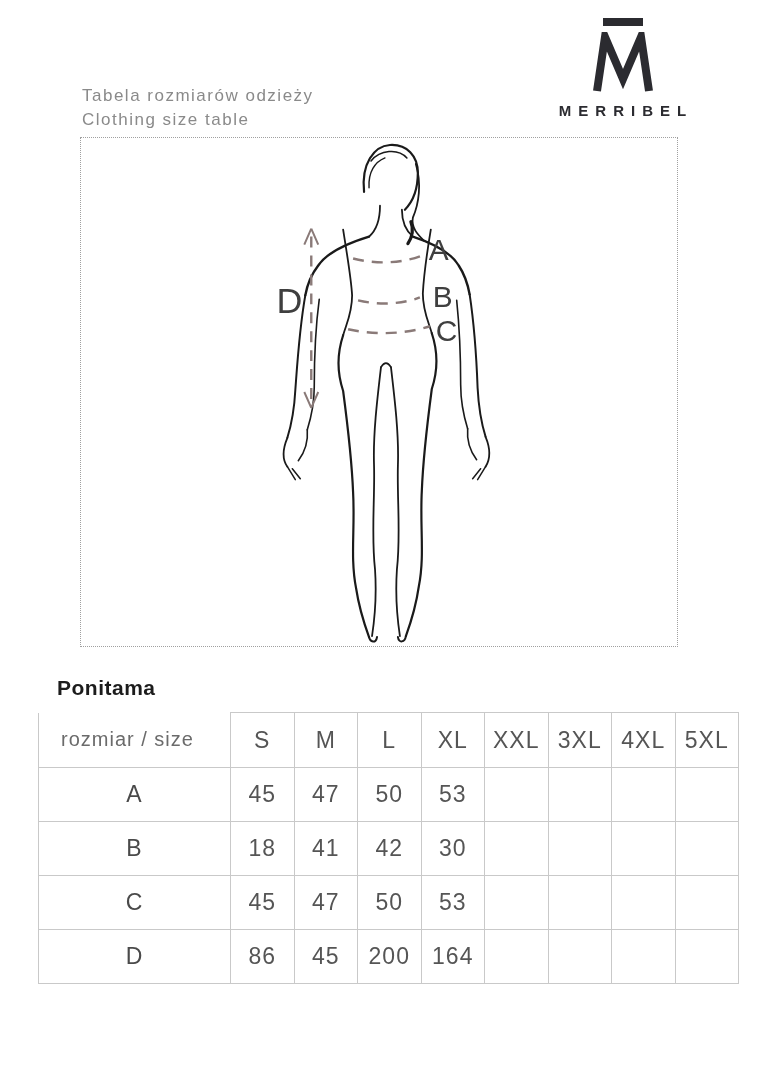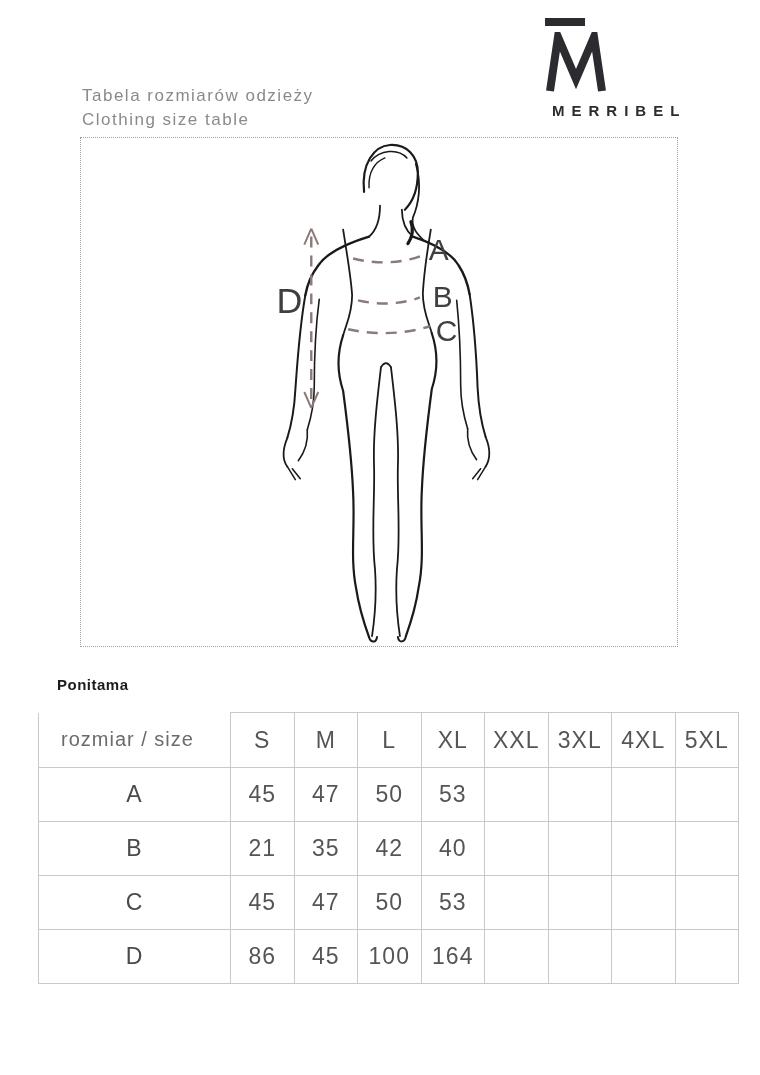--- a/index.html
+++ b/index.html
@@ -9,21 +9,21 @@
   }
   
   .page-title{
     position:absolute;left:82px;top:84px;
     font-size:17px;line-height:24px;color:#8a8a8a;letter-spacing:1.5px;font-weight:400;
   }
   .page-title span{display:block;}
   
   .logo{
     position:absolute;left:545px;top:18px;width:155px;
-    display:flex;flex-direction:column;align-items:flex-start;color:#2b2b30;
+    display:flex;flex-direction:column;align-items:center;color:#2b2b30;
   }
   .logo-bar{width:40px;height:8px;background:#2b2b30;margin-bottom:6px;}
   .logo-m{display:block;}
   .logo-name{
     margin-top:8px;font-size:15px;font-weight:700;letter-spacing:7px;
     padding-left:7px; 
     color:#2b2b30;
   }
   
   .figure-box{
@@ -33,21 +33,21 @@
   .figure-box svg{position:absolute;left:0;top:0;}
   .sketch{stroke:#1a1a1a;fill:none;stroke-linecap:round;stroke-linejoin:round;}
   .dash{stroke:#8a7a78;fill:none;stroke-width:2.4;stroke-dasharray:11 8;stroke-linecap:butt;}
   .darrow{stroke:#8a7a78;fill:none;stroke-width:2;}
   .measure-label{
     font-family:"Liberation Sans",sans-serif;font-weight:400;fill:#3f3f3f;
   }
   
   .product-name{
     position:absolute;left:57px;top:676px;
-    font-size:15px;font-weight:700;color:#1c1c1c;letter-spacing:0.5px;
+    font-size:21px;font-weight:700;color:#1c1c1c;letter-spacing:0.5px;
   }
   
   table.size-table{
     position:absolute;left:38px;top:712px;
     border-collapse:collapse;table-layout:fixed;width:700px;
     color:#555555;
   }
   table.size-table td{
     border:1.5px solid #c9c9c9;text-align:center;vertical-align:middle;
     font-size:23px;letter-spacing:1px;overflow:hidden;
@@ -175,45 +175,45 @@
     <td>47</td>
     <td>50</td>
     <td>53</td>
     <td></td>
     <td></td>
     <td></td>
     <td></td>
   </tr>
   <tr class="drow">
     <td class="lbl rowlbl">B</td>
-    <td>21</td>
-    <td>35</td>
+    <td>18</td>
+    <td>41</td>
     <td>42</td>
-    <td>40</td>
+    <td>30</td>
     <td></td>
     <td></td>
     <td></td>
     <td></td>
   </tr>
   <tr class="drow">
     <td class="lbl rowlbl">C</td>
     <td>45</td>
     <td>47</td>
     <td>50</td>
     <td>53</td>
     <td></td>
     <td></td>
     <td></td>
     <td></td>
   </tr>
   <tr class="drow">
     <td class="lbl rowlbl">D</td>
     <td>86</td>
     <td>45</td>
-    <td>100</td>
+    <td>200</td>
     <td>164</td>
     <td></td>
     <td></td>
     <td></td>
     <td></td>
   </tr>
 </tbody>
   </table>
 
 </body></html>

